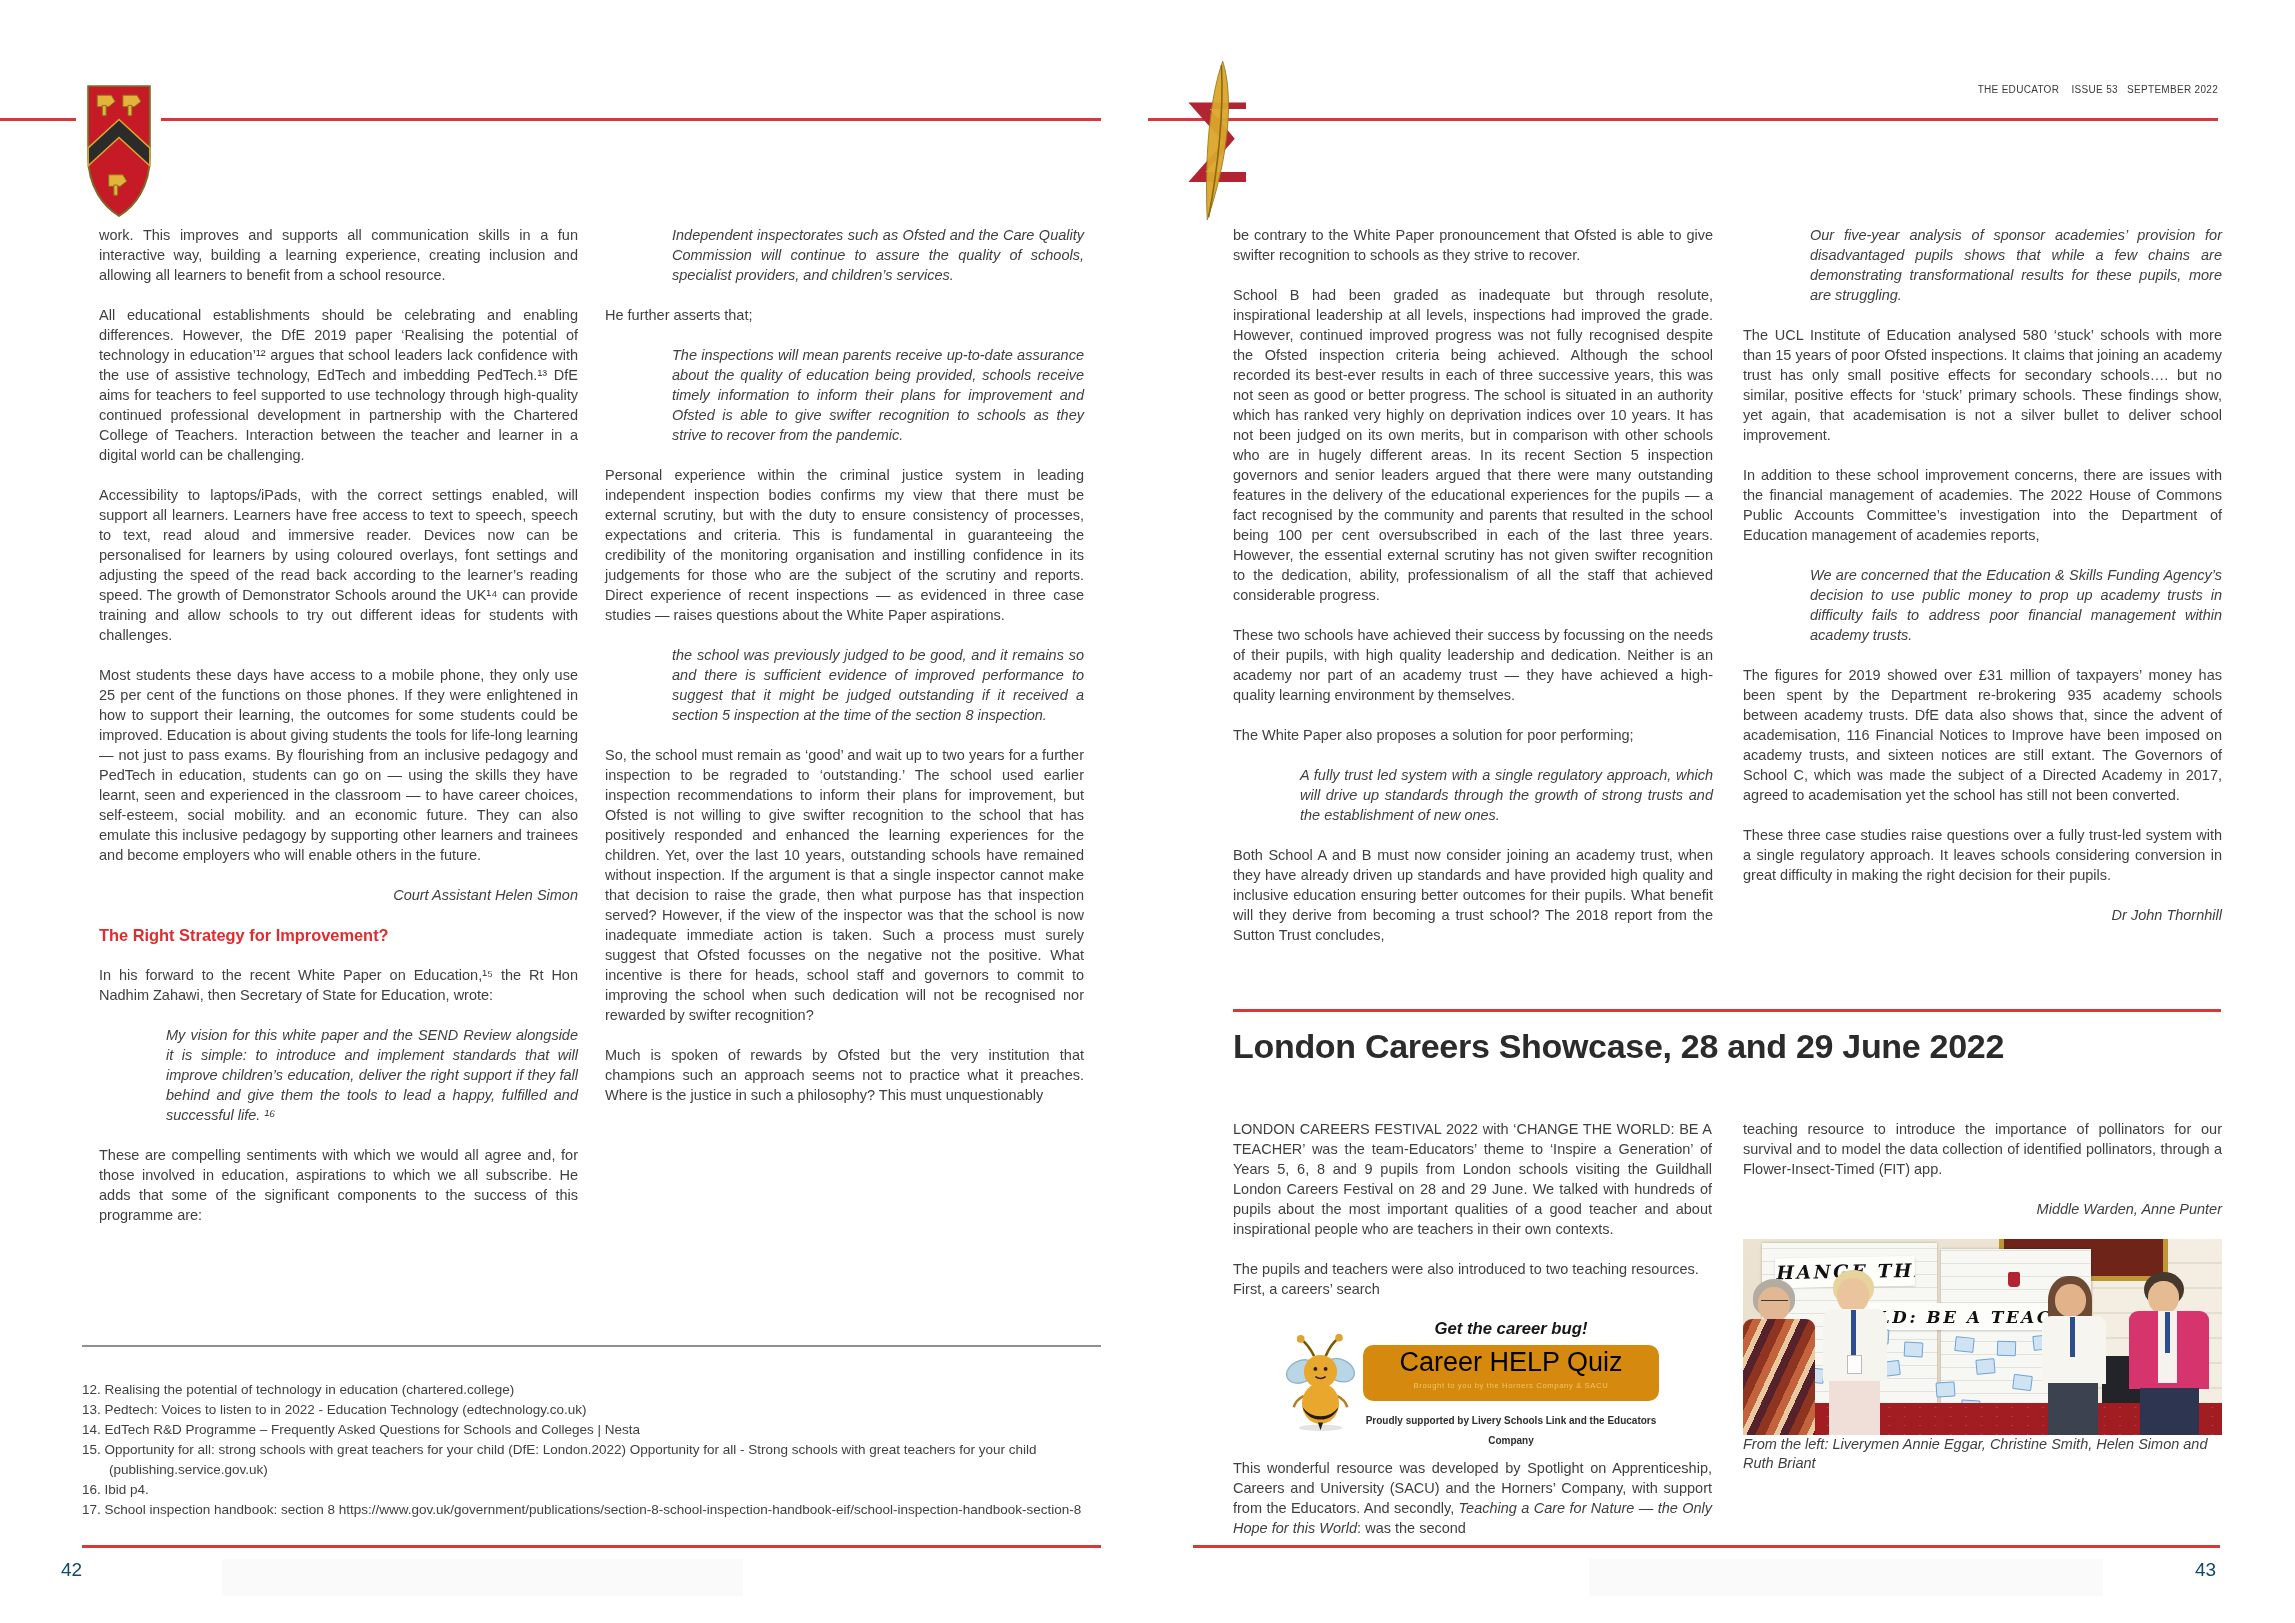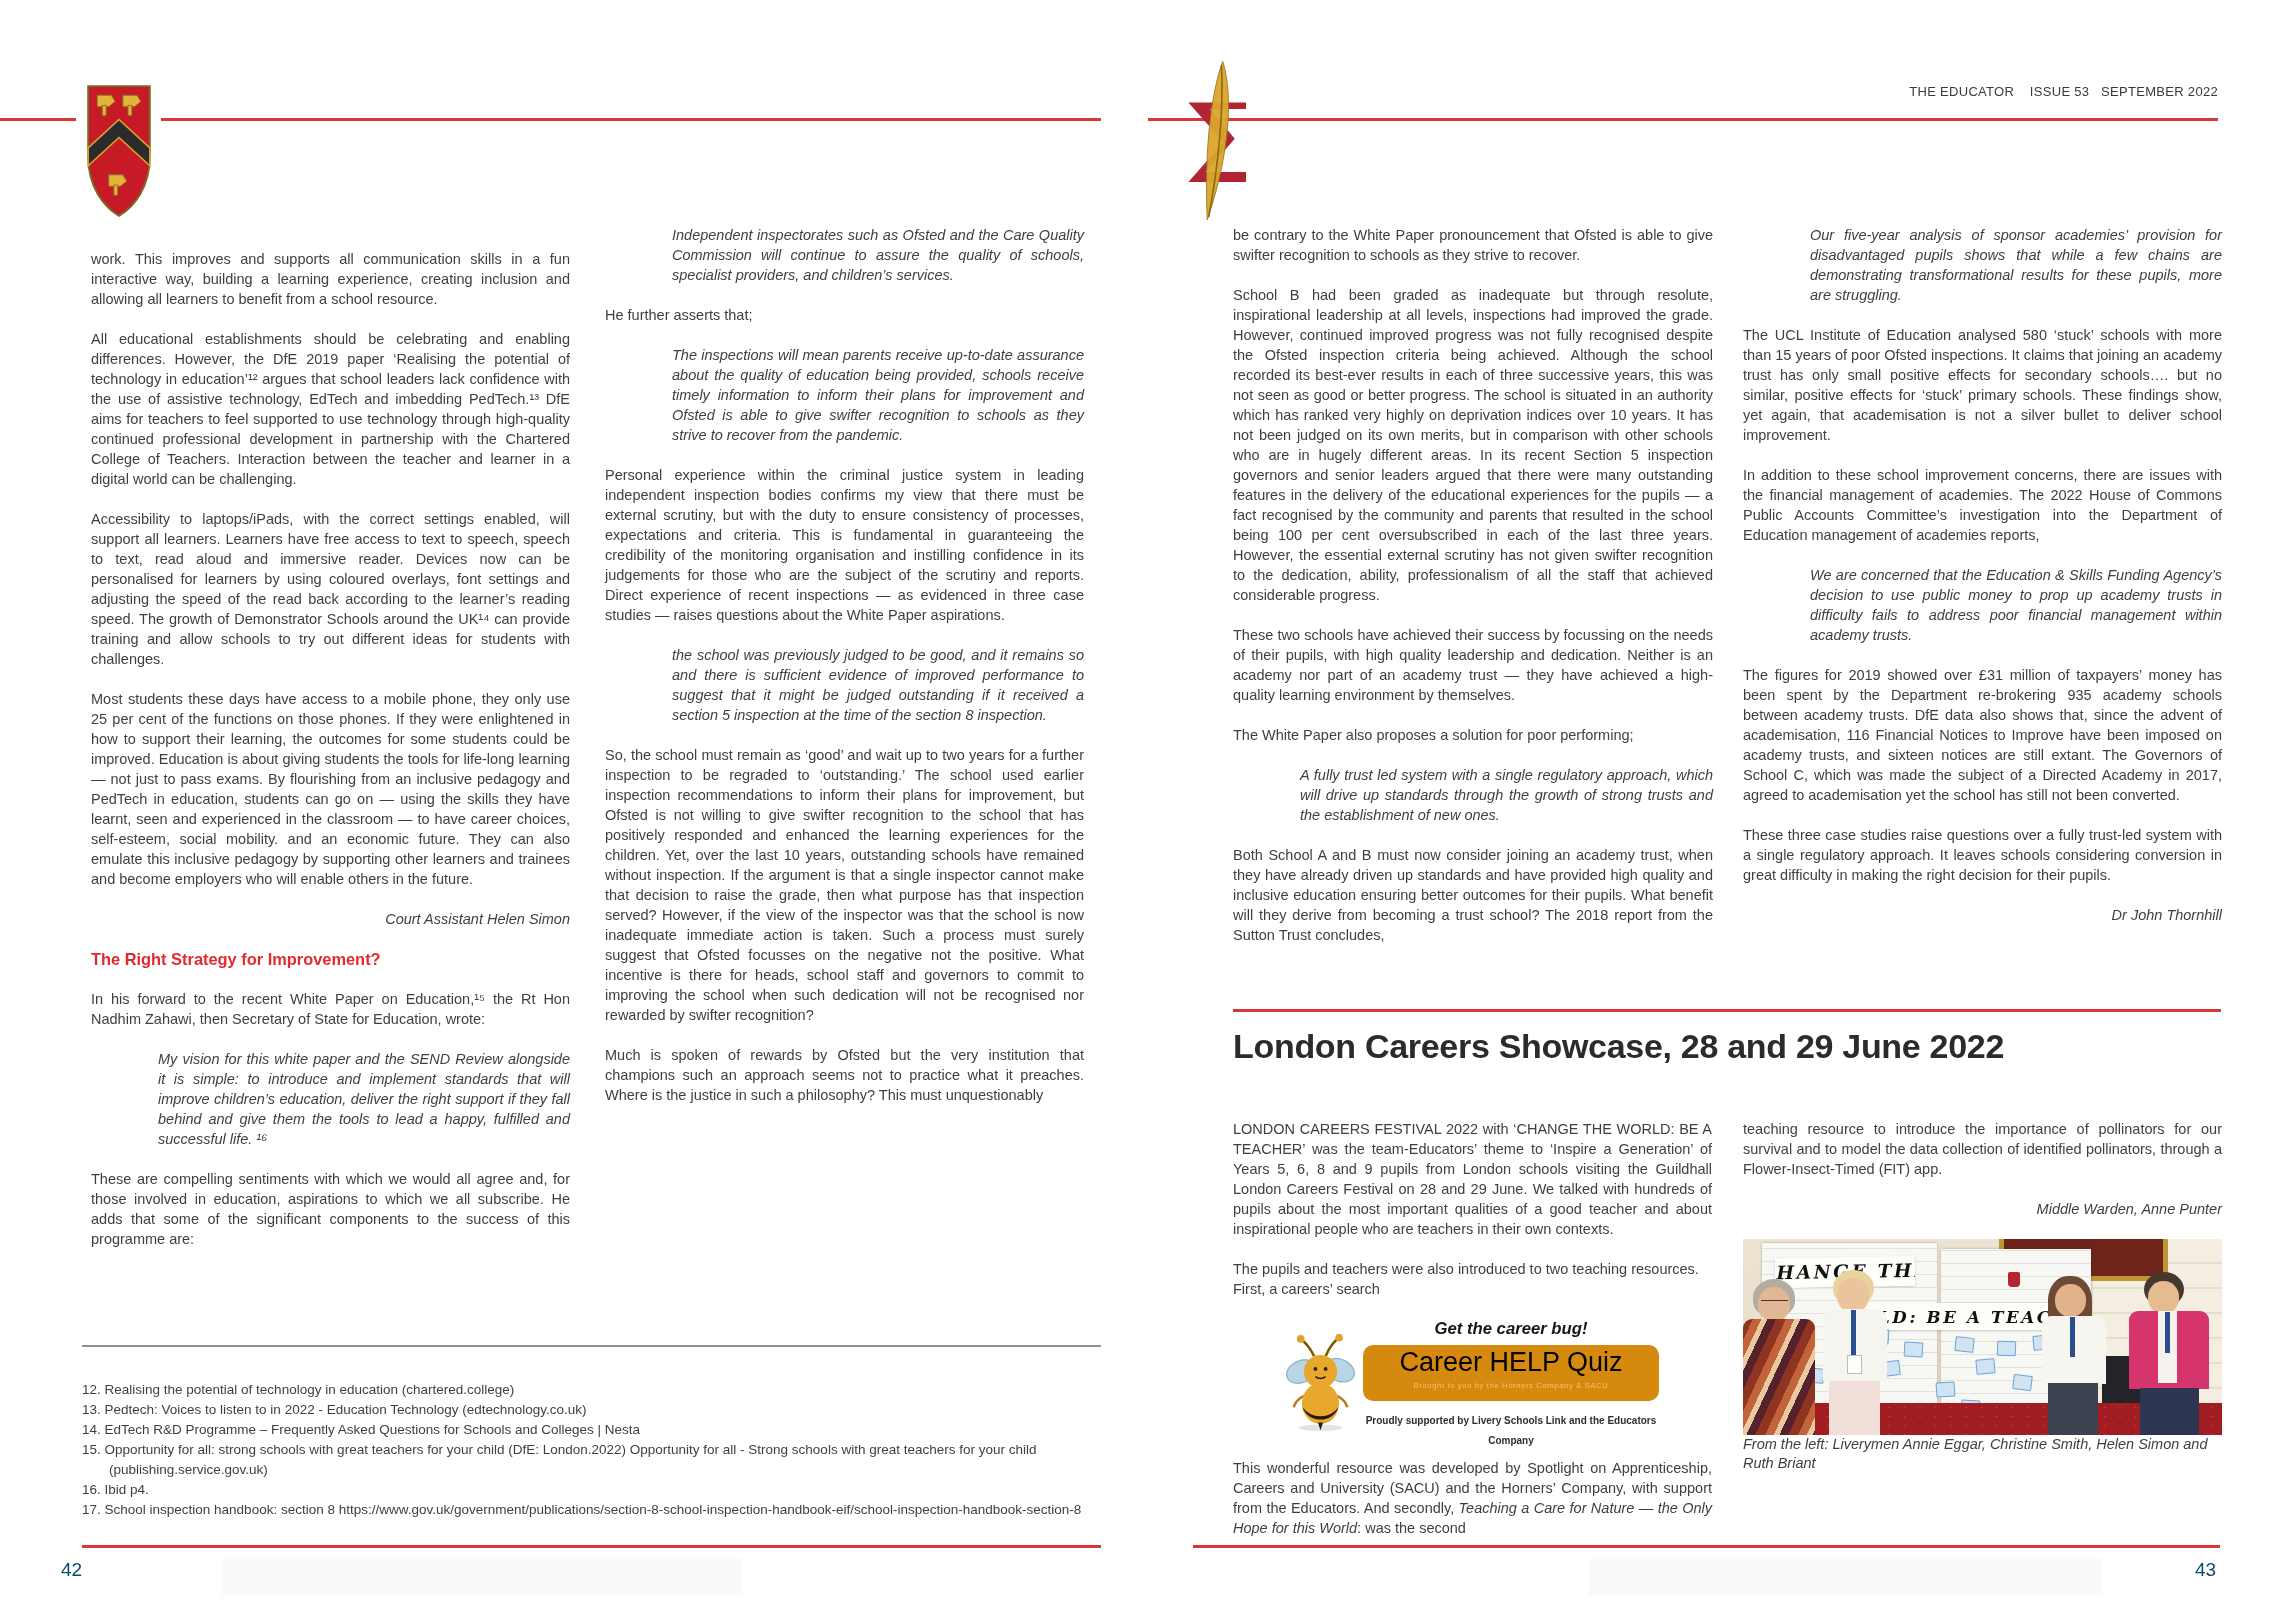--- a/index.html
+++ b/index.html
@@ -7,31 +7,31 @@
           font-family:"Liberation Sans",sans-serif;color:#3f3f3f;overflow:hidden;}
 
   
   .rule{position:absolute;height:3.2px;background:#d9383a;}
   .rule-tl{left:0;top:118px;width:1101px;}
   .rule-tr{left:1148px;top:118px;width:1070px;}
   .rule-bl{left:82px;top:1545px;width:1019px;}
   .rule-br{left:1193px;top:1545px;width:1027px;}
   .rule-lon{left:1233px;top:1009px;width:988px;}
 
-  .issue-header{position:absolute;right:77px;top:84px;font-size:13px;color:#3a3a3a;
+  .issue-header{position:absolute;right:77px;top:84px;font-size:10px;color:#3a3a3a;
                 letter-spacing:0.3px;white-space:pre;}
 
   
   .crest{position:absolute;left:76px;top:76px;width:85px;height:149px;background:#fff;
          display:flex;align-items:center;justify-content:center;}
   .sigma{position:absolute;left:1184px;top:60px;width:62px;height:165px;}
 
   
   .col{position:absolute;top:225px;font-size:14.5px;line-height:20px;text-align:justify;color:#3f3f3f;}
-  .c1{left:91px;width:479px;margin-top:24px;}
+  .c1{left:99px;width:479px;}
   .c2{left:605px;width:479px;}
   .c3{left:1233px;width:480px;}
   .c4{left:1743px;width:479px;}
   .col p{margin:0 0 20px 0;}
   .quote{font-style:italic;padding-left:67px;}
   .sig{text-align:right;font-style:italic;}
   .plain{text-align:left;}
   .red-head{color:#e22a2f;font-weight:700;font-size:16.4px;margin:0 0 20px 0;text-align:left;}
 
   

